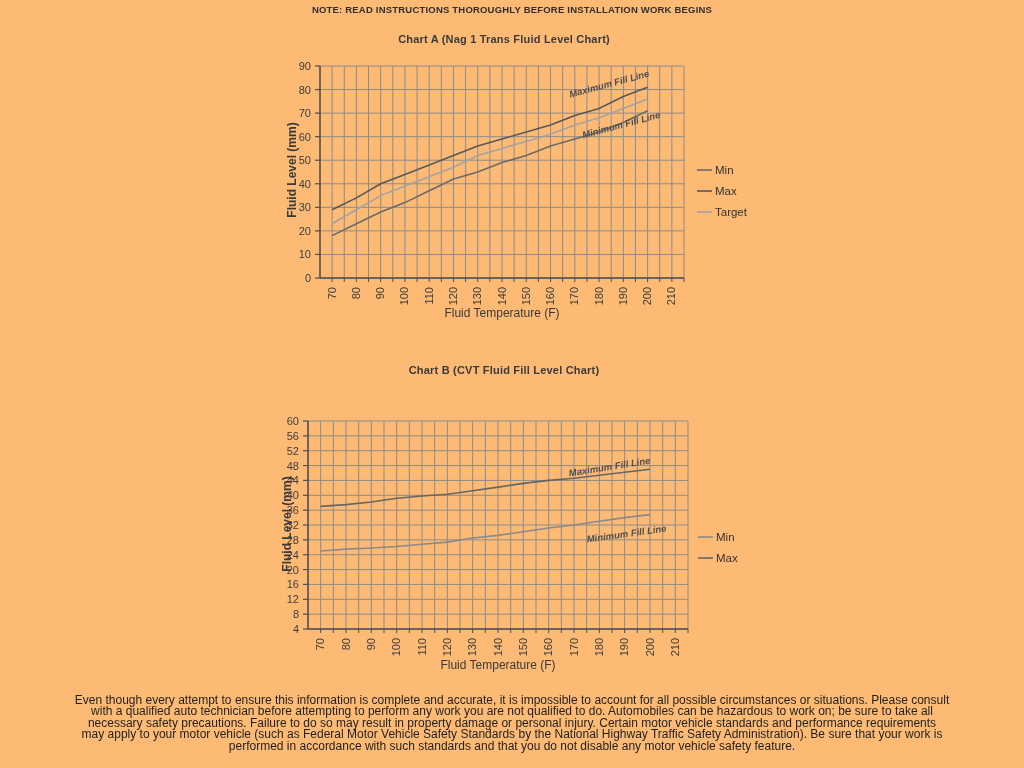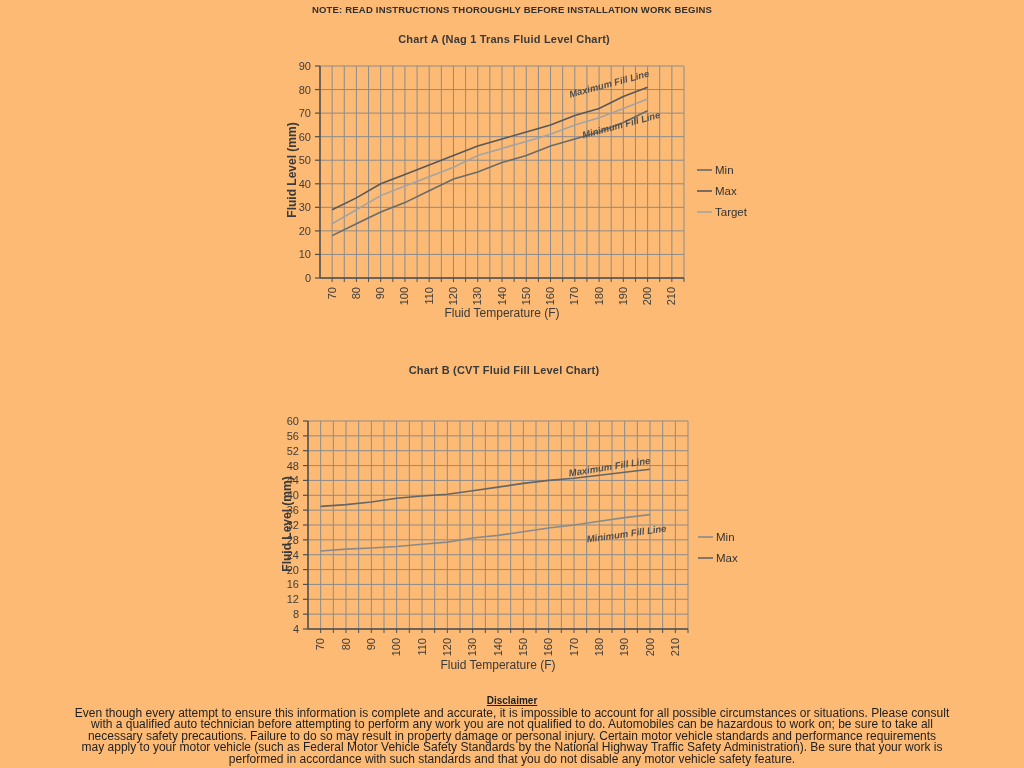--- a/index.html
+++ b/index.html
@@ -288,21 +288,20 @@
       <text class="ann" transform="translate(358,58) rotate(-9)" text-anchor="middle">Maximum Fill Line</text>
       <text class="ann" transform="translate(375,125) rotate(-8)" text-anchor="middle">Minimum Fill Line</text>
       <line x1="446" y1="125" x2="461" y2="125" stroke="#8a8a8a" stroke-width="1.6"></line>
       <text class="leg" x="464" y="129">Min</text>
       <line x1="446" y1="146" x2="461" y2="146" stroke="#666666" stroke-width="1.6"></line>
       <text class="leg" x="464" y="150">Max</text>
     </svg>
   <div class="xlabel xlabel-b">Fluid Temperature (F)</div>
 
   <div class="disclaimer">
-    <div class="disc-head">Disclaimer</div>
     <div id="disclaimer-lines">
         <div class="disc-line">Even though every attempt to ensure this information is complete and accurate, it is impossible to account for all possible circumstances or situations.  Please consult</div>
         <div class="disc-line">with a qualified auto technician before attempting to perform any work you are not qualified to do.  Automobiles can be hazardous to work on; be sure to take all</div>
         <div class="disc-line">necessary safety precautions.  Failure to do so may result in property damage or personal injury.  Certain motor vehicle standards and performance requirements</div>
         <div class="disc-line">may apply to your motor vehicle (such as Federal Motor Vehicle Safety Standards by the National Highway Traffic Safety Administration).  Be sure that your work is</div>
         <div class="disc-line">performed in accordance with such standards and that you do not disable any motor vehicle safety feature.</div>
       </div>
   </div>
 
 </div>

